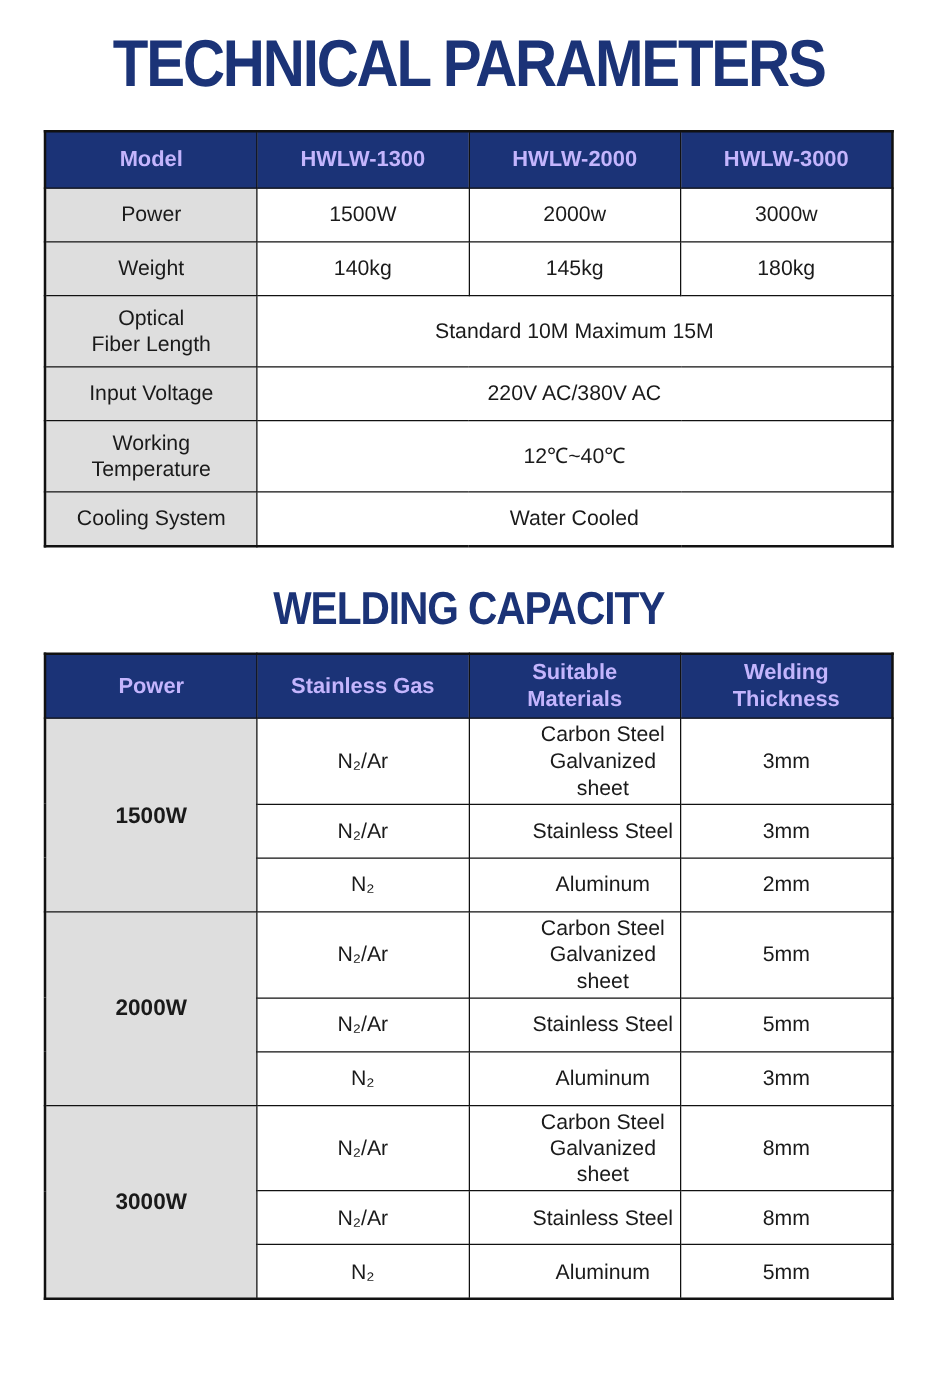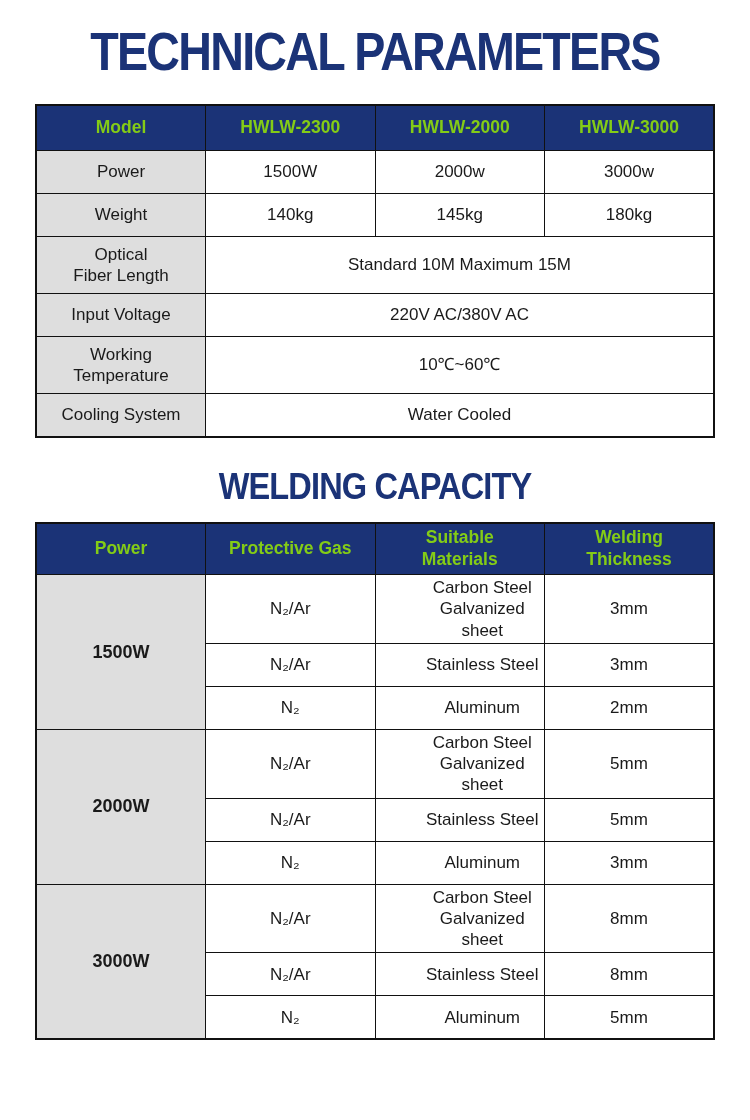--- a/index.html
+++ b/index.html
@@ -48,21 +48,21 @@
     border: 1px solid #111;
     text-align: center;
     vertical-align: middle;
     font-size: 17px;
     padding: 2px 3px;
     background: #ffffff;
     line-height: 1.25;
   }
   tr.hdr td {
     background: #1b3377;
-    color: #84cc16;
+    color: #c4b5fd;
     font-weight: 700;
     font-size: 17.5px;
     white-space: pre-line;
   }
   td.label {
     background: #dedede;
     white-space: pre-line;
   }
   td.pre { white-space: pre-line; padding-left: 48px; }
   td.power-cell {
@@ -80,21 +80,21 @@
 <body>
 
 <div class="page">
 
   <div class="sec-title title-1">TECHNICAL PARAMETERS</div>
 
   <table class="tbl-1">
     <tbody>
       <tr class="hdr h44">
         <td>Model</td>
-        <td>HWLW-2300</td>
+        <td>HWLW-1300</td>
         <td>HWLW-2000</td>
         <td>HWLW-3000</td>
       </tr>
       <tr class="h42">
         <td class="label">Power</td>
         <td>1500W</td>
         <td>2000w</td>
         <td>3000w</td>
       </tr>
       <tr class="h42">
@@ -108,36 +108,36 @@
 Fiber Length</td>
         <td colspan="3">Standard 10M Maximum 15M</td>
       </tr>
       <tr class="h42">
         <td class="label">Input Voltage</td>
         <td colspan="3">220V AC/380V AC</td>
       </tr>
       <tr class="h56">
         <td class="label">Working
 Temperature</td>
-        <td colspan="3">10℃~60℃</td>
+        <td colspan="3">12℃~40℃</td>
       </tr>
       <tr class="h42">
         <td class="label">Cooling System</td>
         <td colspan="3">Water Cooled</td>
       </tr>
     </tbody>
   </table>
 
   <div class="sec-title title-2">WELDING CAPACITY</div>
 
   <table>
     <tbody>
       <tr class="hdr h50">
         <td>Power</td>
-        <td>Protective Gas</td>
+        <td>Stainless Gas</td>
         <td>Suitable
 Materials</td>
         <td>Welding
 Thickness</td>
       </tr>
 
       <tr class="h55">
         <td class="power-cell" rowspan="3">1500W</td>
         <td>N₂/Ar</td>
         <td class="pre">Carbon Steel

